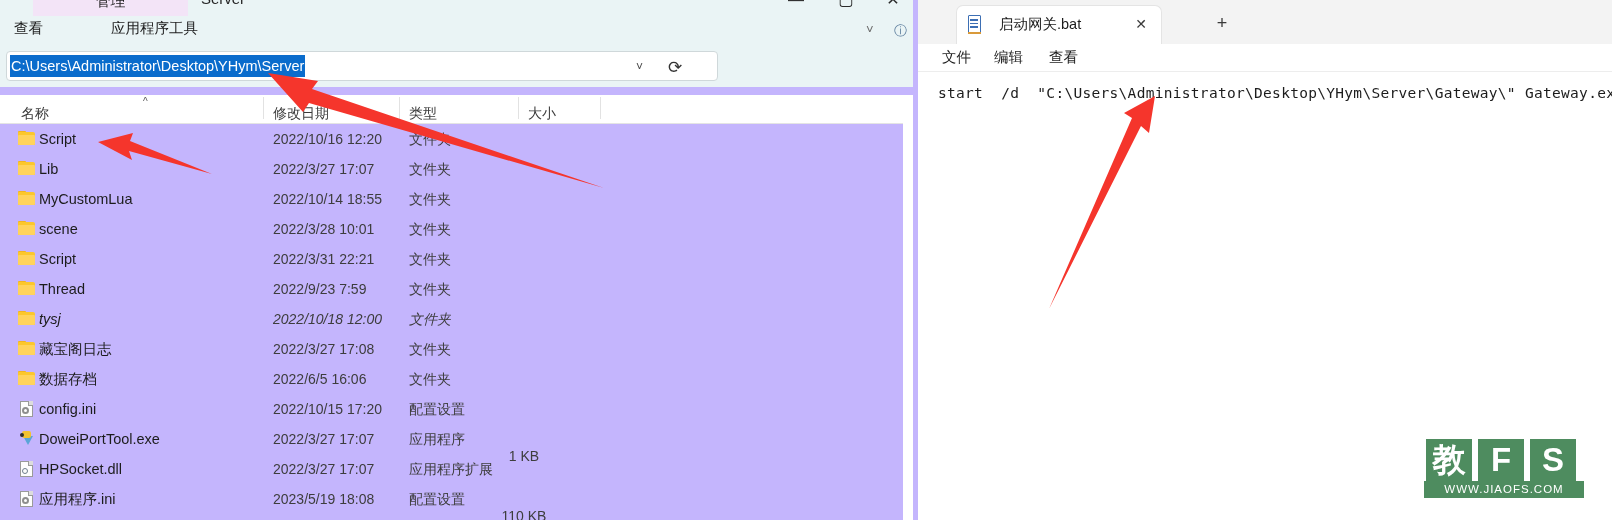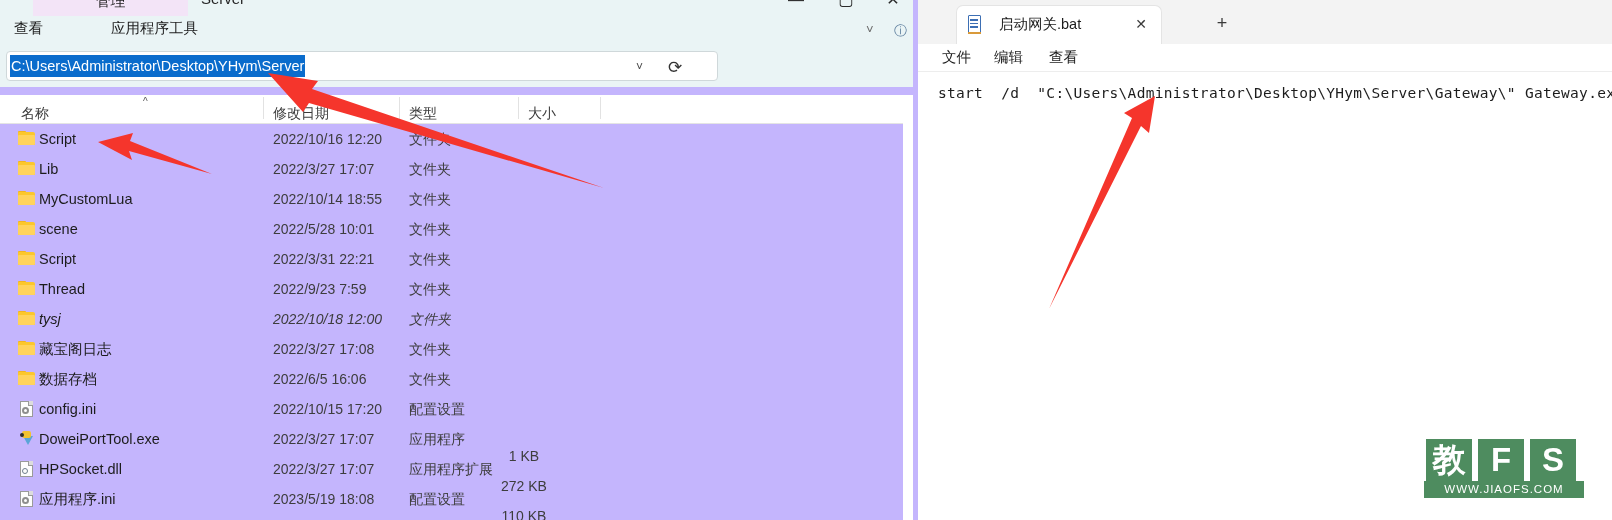--- a/index.html
+++ b/index.html
@@ -337,21 +337,21 @@
         <div class="r-type">文件夹</div>
         <div class="r-size"></div>
       </div>
       <div class="row" style="top: 214px;">
         <div class="ico">
           <div class="folder-tab"></div>
           <div class="folder-back"></div>
           <div class="folder-front"></div>
         </div>
         <div class="r-name">scene</div>
-        <div class="r-date">2022/5/28 10:01</div>
+        <div class="r-date">2022/3/28 10:01</div>
         <div class="r-type">文件夹</div>
         <div class="r-size"></div>
       </div>
       <div class="row" style="top: 244px;">
         <div class="ico">
           <div class="folder-tab"></div>
           <div class="folder-back"></div>
           <div class="folder-front"></div>
         </div>
         <div class="r-name">Script</div>
@@ -419,21 +419,20 @@
         <div class="ico">
           <div class="exe-ico">
             <div class="exe-cone"></div>
             <div class="exe-head"></div>
             <div class="exe-dot"></div>
           </div>
         </div>
         <div class="r-name">DoweiPortTool.exe</div>
         <div class="r-date">2022/3/27 17:07</div>
         <div class="r-type">应用程序</div>
-        <div class="r-size">272 KB</div>
       </div>
       <div class="row" style="top: 454px;">
         <div class="ico">
           <div class="doc">
             <div class="doc-fold"></div>
           </div>
           <div class="doc-key"></div>
         </div>
         <div class="r-name">HPSocket.dll</div>
         <div class="r-date">2022/3/27 17:07</div>

